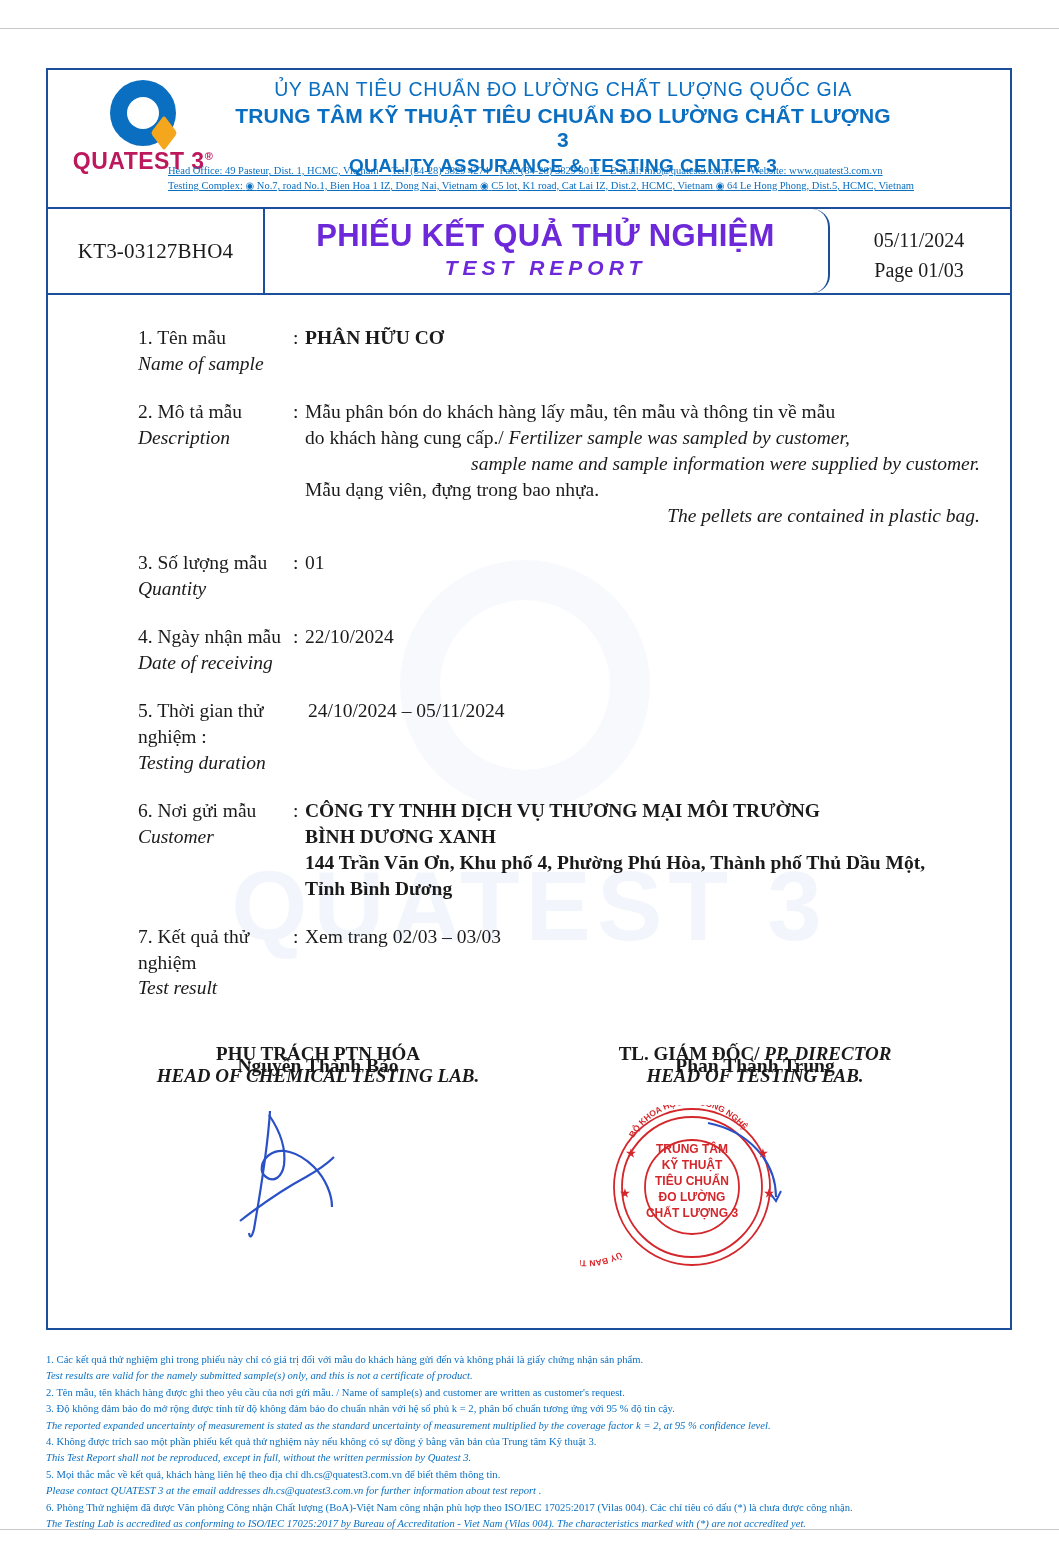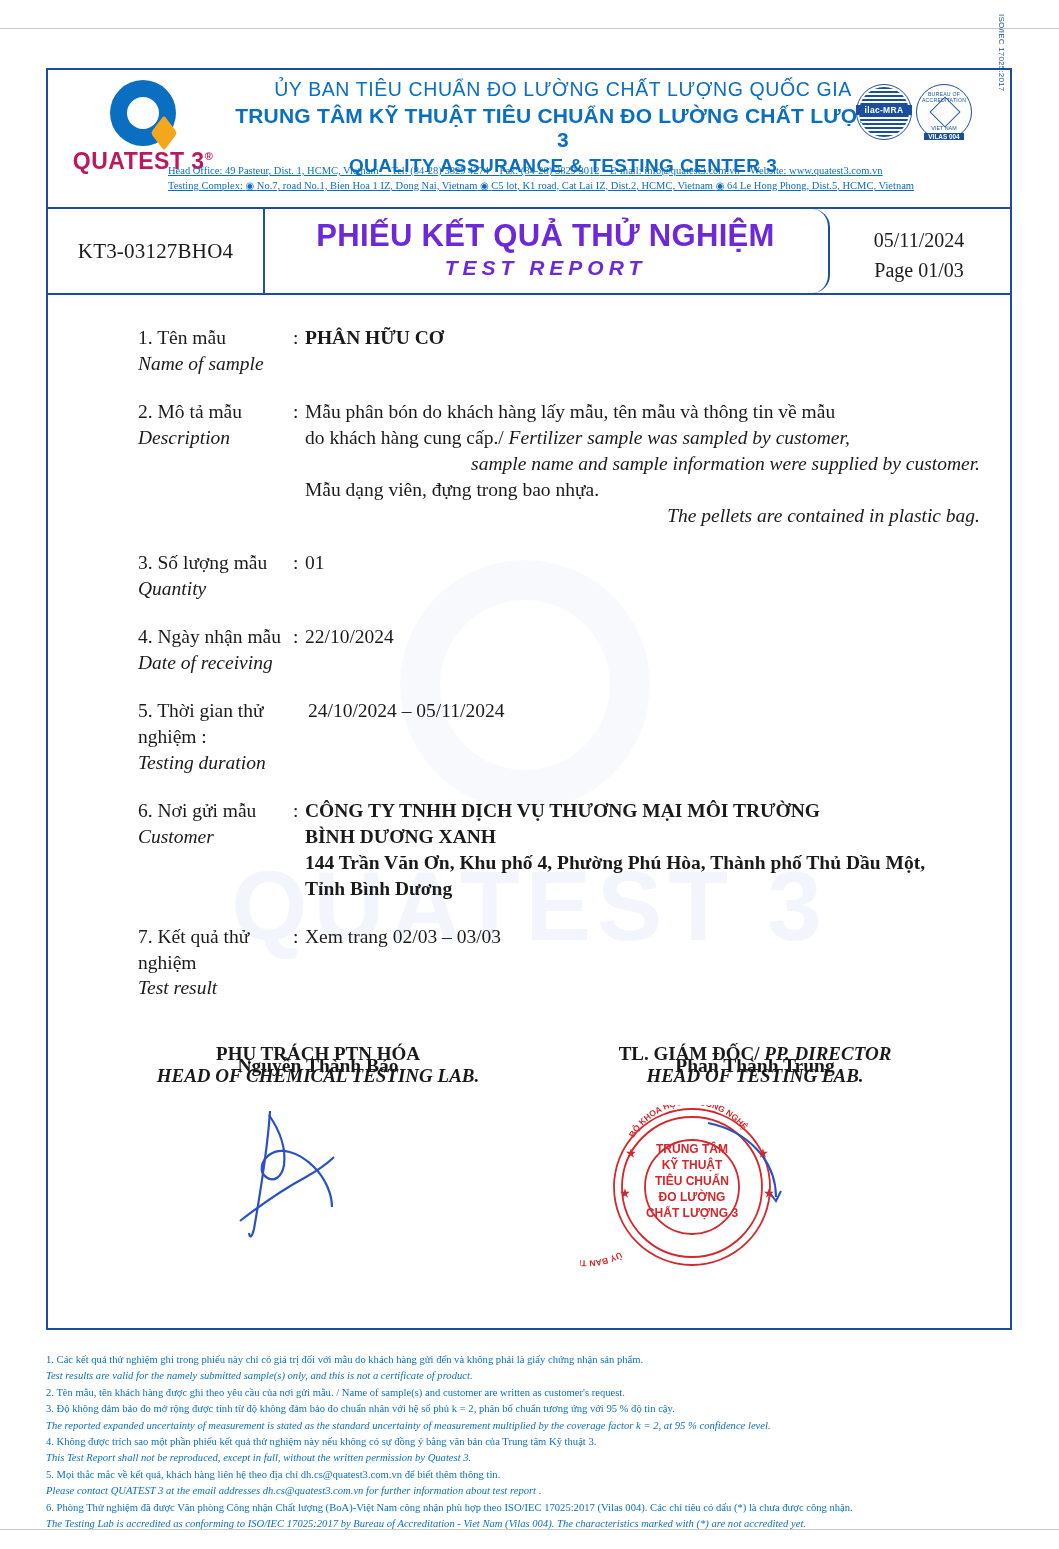--- a/index.html
+++ b/index.html
@@ -379,35 +379,20 @@
           <span>Testing Complex:</span>
           <span class="pin">◉</span>
           <span>No.7, road No.1, Bien Hoa 1 IZ, Dong Nai, Vietnam</span>
           <span class="pin">◉</span>
           <span>C5 lot, K1 road, Cat Lai IZ, Dist.2, HCMC, Vietnam</span>
           <span class="pin">◉</span>
           <span>64 Le Hong Phong, Dist.5, HCMC, Vietnam</span>
         </div>
       </div>
 
-      <div class="accred">
-        <div class="acc-badge acc-ilac">
-          <div class="ring"></div>
-          <div class="ilac-body"></div>
-          <div class="ilac-label">ilac-MRA</div>
-        </div>
-        <div class="acc-badge acc-vilas">
-          <div class="ring"></div>
-          <div class="vilas-top">BUREAU OF ACCREDITATION</div>
-          <div class="vilas-mid"></div>
-          <div class="vilas-bot">VIET NAM</div>
-          <div class="vilas-code">VILAS  004</div>
-        </div>
-        <div class="iso-vert">ISO/IEC 17025:2017</div>
-      </div>
     </div>
 
     <div class="titleband">
       <div class="code-cell">KT3-03127BHO4</div>
       <div class="title-cell">
         <div class="title-vn">PHIẾU KẾT QUẢ THỬ NGHIỆM</div>
         <div class="title-en">TEST REPORT</div>
       </div>
       <div class="date-cell">
         <div>05/11/2024</div>

